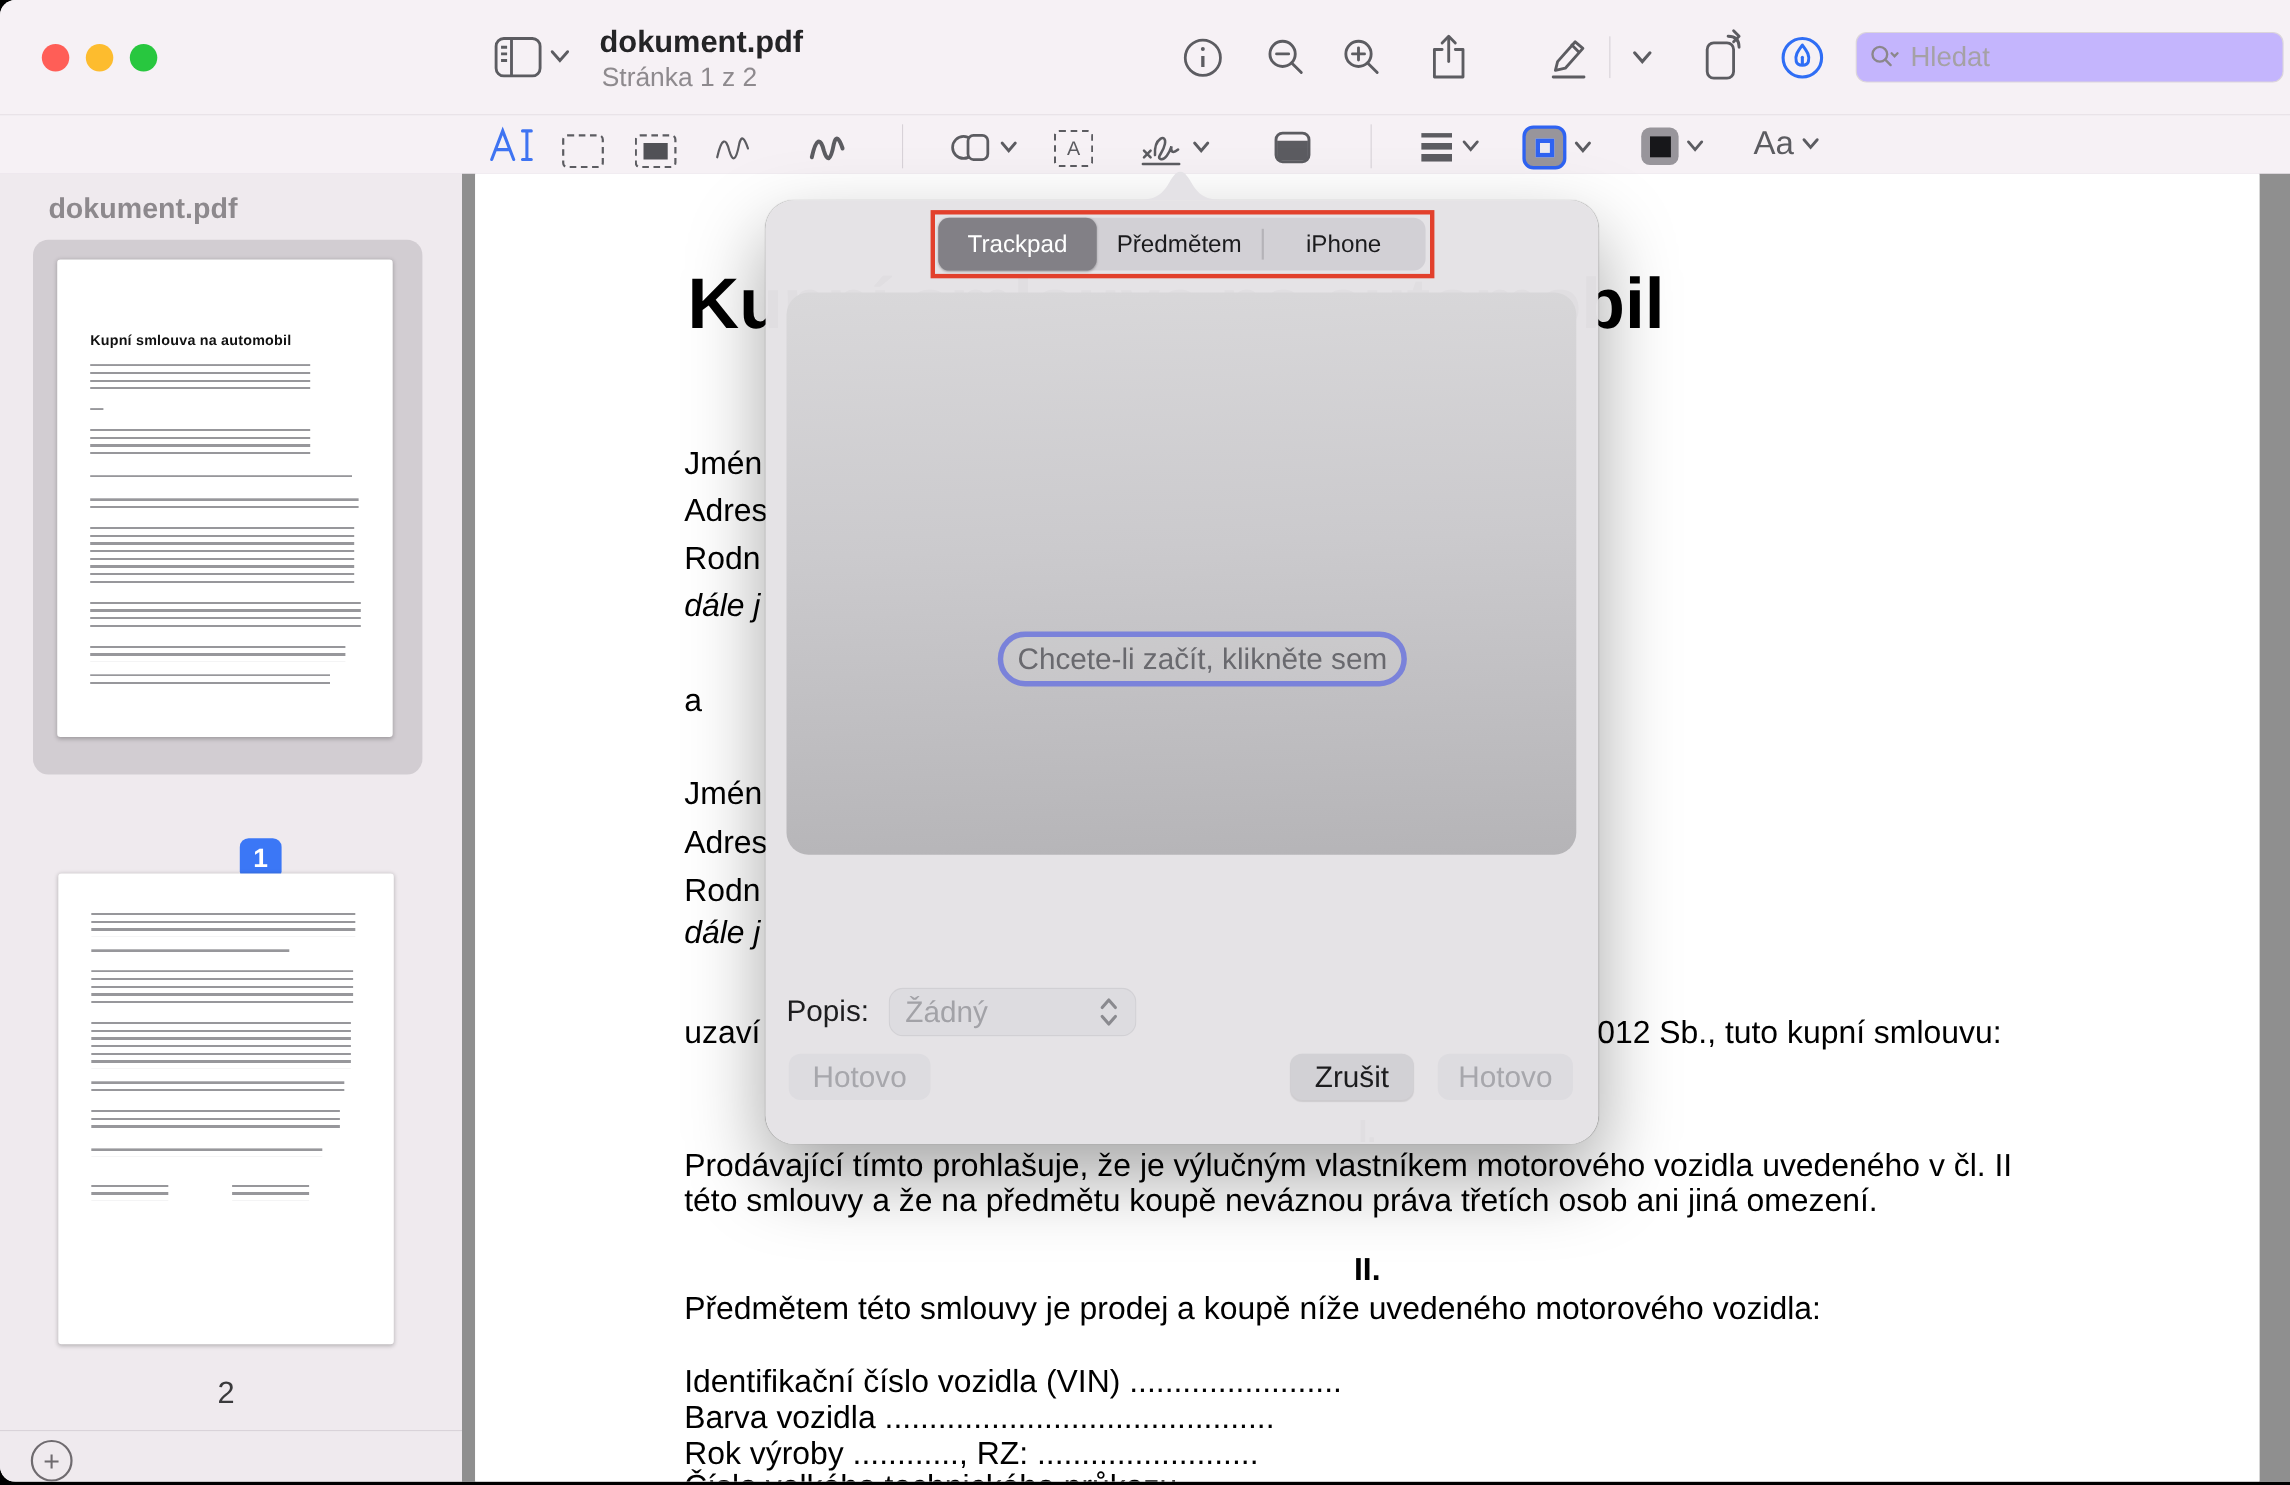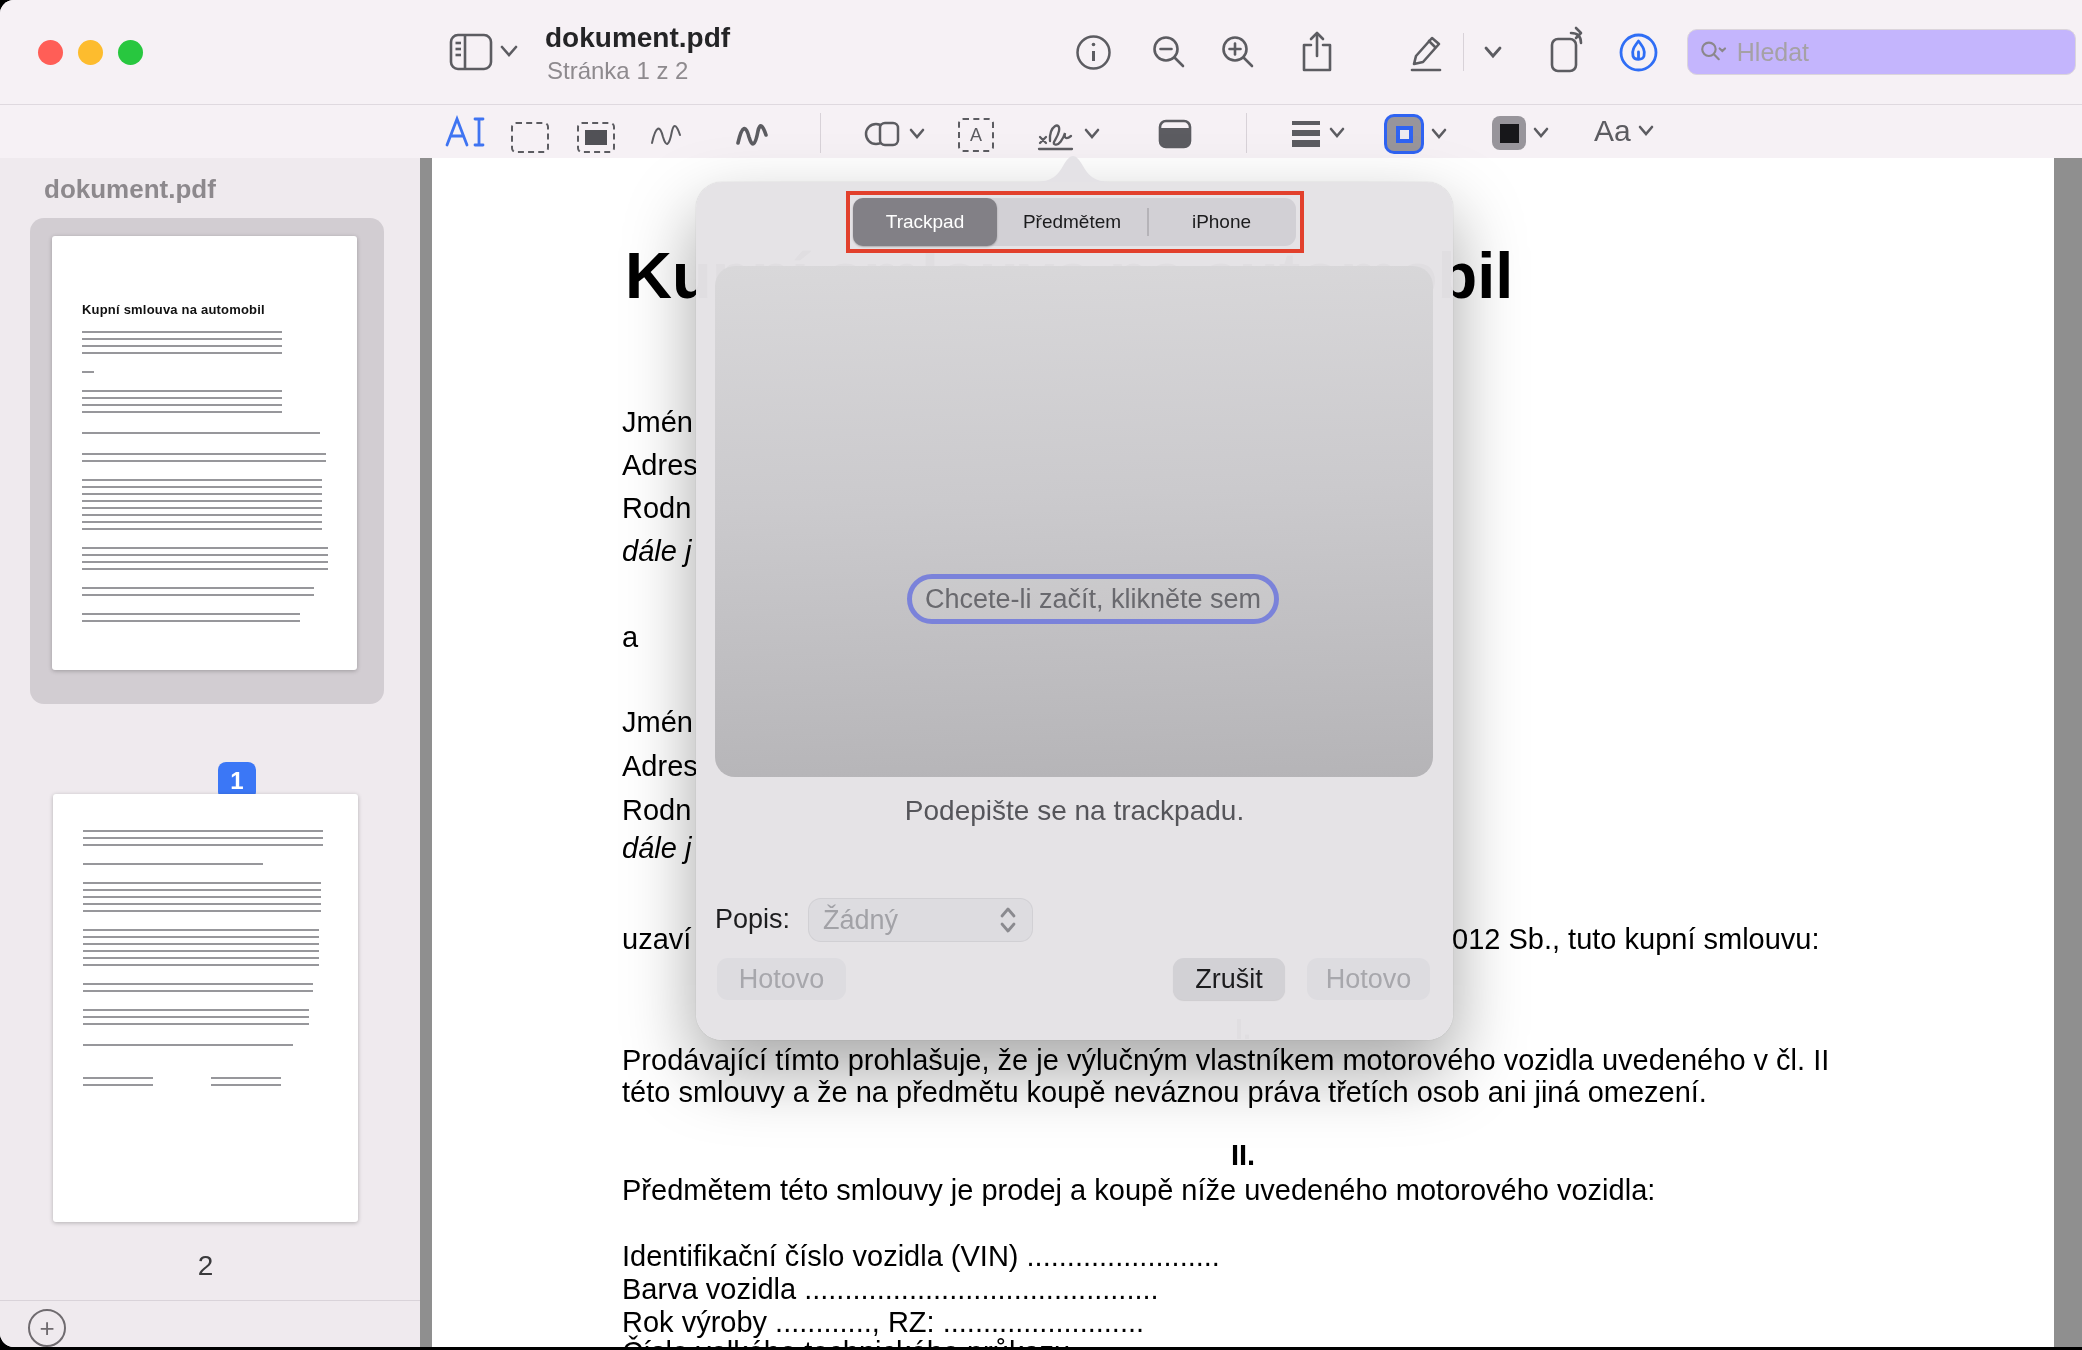--- a/index.html
+++ b/index.html
@@ -44,21 +44,21 @@
   .doc-head{position:absolute;left:193px;top:80px;font-size:65px;font-weight:bold;color:#000;white-space:nowrap;}
   .doc-line{position:absolute;left:190px;font-size:29px;color:#000;white-space:nowrap;line-height:34px;}
   .doc-line.it{font-style:italic;}
   .doc-line.ctr{left:0;width:1622px;text-align:center;font-weight:bold;}
   .doc-line.right{left:1020px;}
   
   .pop-arrow{position:absolute;left:1031px;top:156px;z-index:30;}
   .popover{position:absolute;left:696px;top:182px;width:757px;height:858px;background:rgba(228,226,230,.98);border-radius:26px;z-index:25;
            box-shadow:0 30px 70px rgba(0,0,0,.35),0 0 1px rgba(0,0,0,.3);}
   .seg-ctl{position:absolute;left:157px;top:16px;width:443px;height:48px;background:#d2d0d5;border-radius:11px;display:flex;align-items:center;}
-  .seg{height:48px;display:flex;align-items:center;justify-content:center;font-size:19px;color:#1b1b1d;position:relative;}
+  .seg{height:48px;display:flex;align-items:center;justify-content:center;font-size:22px;color:#1b1b1d;position:relative;}
   .seg.sel{background:#828086;color:#fff;border-radius:10px;box-shadow:0 1px 2px rgba(0,0,0,.25);}
   .seg-div{width:1.5px;height:28px;background:#b5b3b8;}
   .red-box{position:absolute;left:150px;top:9px;width:458px;height:62px;border:4px solid #e2402c;box-sizing:border-box;z-index:5;}
   .trackpad{position:absolute;left:19px;top:84px;width:718px;height:511px;border-radius:20px;background:linear-gradient(178deg,#d9d8da 0%,#cbcacd 45%,#b5b4b7 100%);}
   .start-pill{position:absolute;left:192px;top:308px;width:372px;height:50px;border:5px solid #7a82da;border-radius:29px;box-sizing:border-box;
               display:flex;align-items:center;justify-content:center;font-size:27px;color:#69696e;background:rgba(255,255,255,.10);}
   .pop-hint{position:absolute;left:0;top:613px;width:757px;text-align:center;font-size:28px;color:#55555a;}
   .popis-label{position:absolute;left:19px;top:722px;font-size:27px;color:#1d1d1f;}
   .dropdown{position:absolute;left:112px;top:716px;width:225px;height:44px;background:#dddce0;border:1px solid rgba(0,0,0,.05);border-radius:13px;
             display:flex;align-items:center;padding:0 14px;box-sizing:border-box;justify-content:space-between;}
@@ -332,21 +332,20 @@
       </div>
     </div>
     <div class="red-box"></div>
 
     <div class="trackpad">
       <div class="start-pill">
         <span>Chcete-li začít, klikněte sem</span>
       </div>
     </div>
 
-    <div class="pop-hint">Podepište se na trackpadu.</div>
 
     <div class="popis-label">Popis:</div>
     <div class="dropdown">
       <span class="dd-val">Žádný</span>
       <svg width="20" height="30" viewBox="0 0 20 30" fill="none" stroke="#8a8a8f" stroke-width="2.8" stroke-linecap="round" stroke-linejoin="round">
         <path d="M4,11 L10,4 L16,11"></path>
           <path d="M4,19 L10,26 L16,19"></path>
       </svg>
     </div>
 

